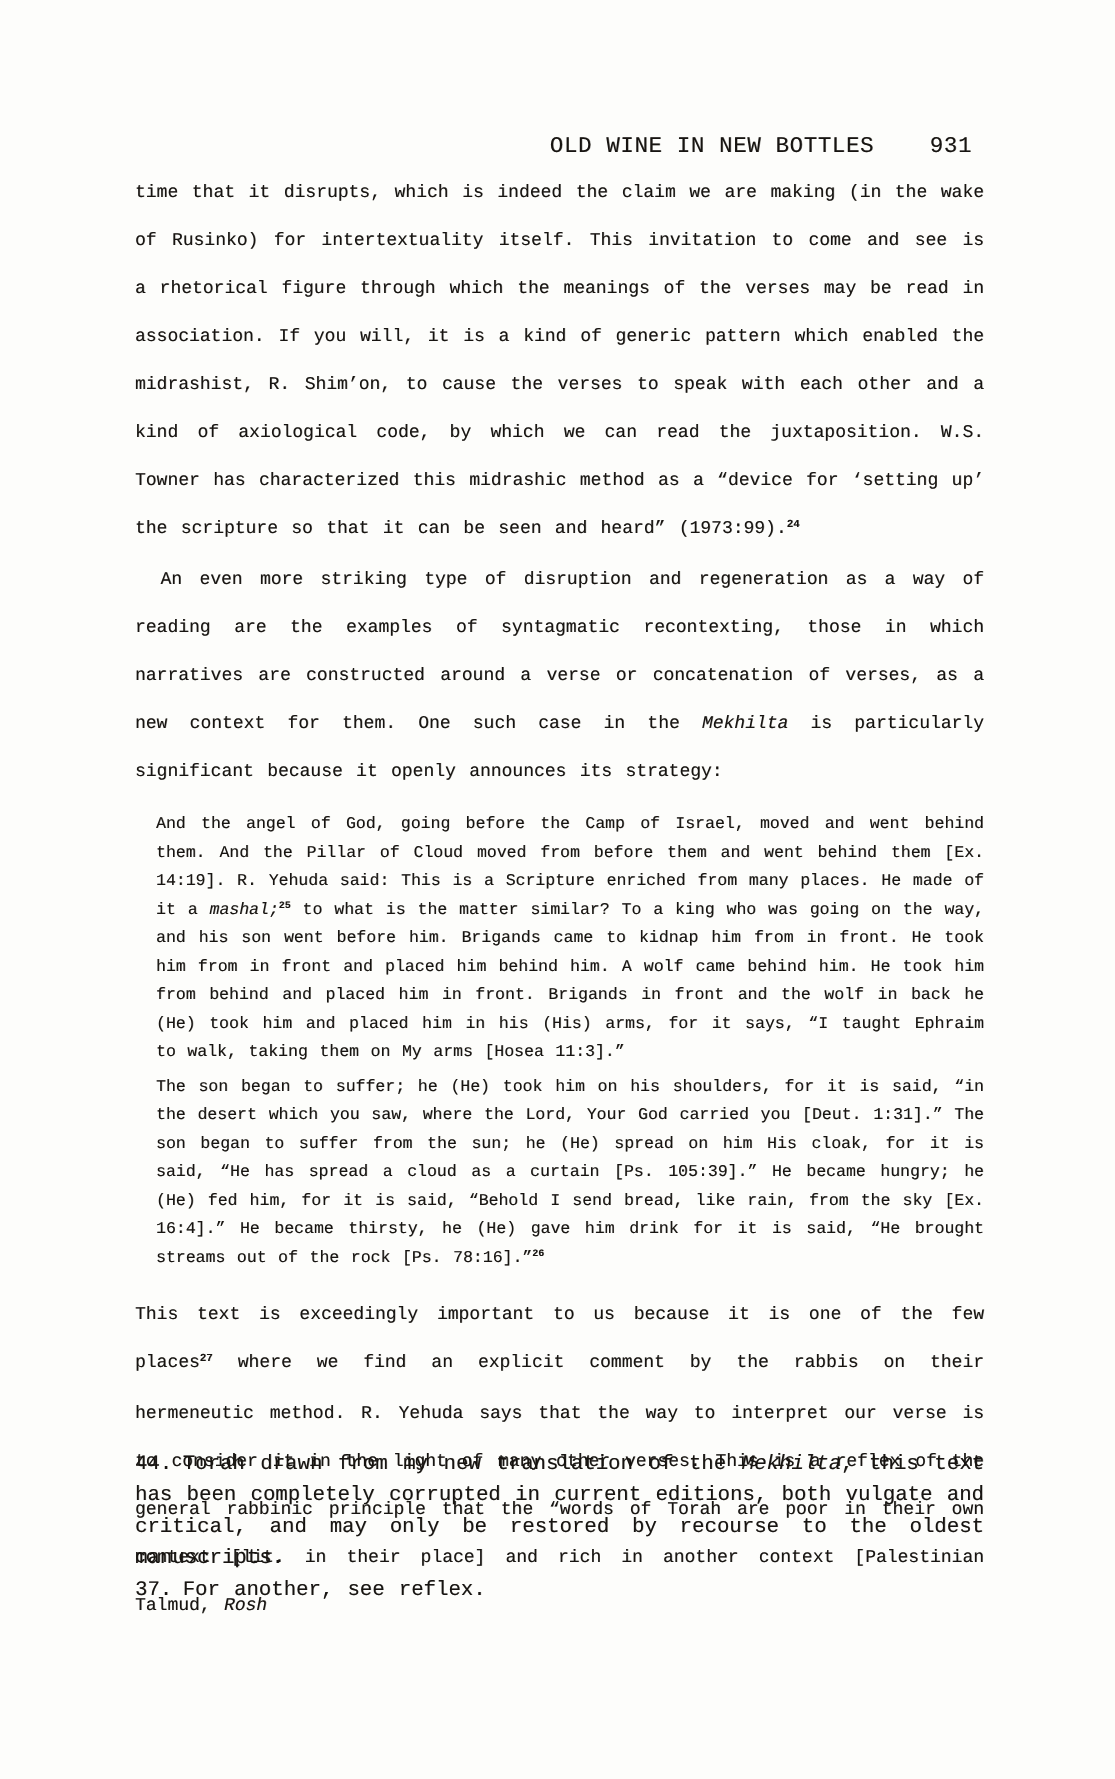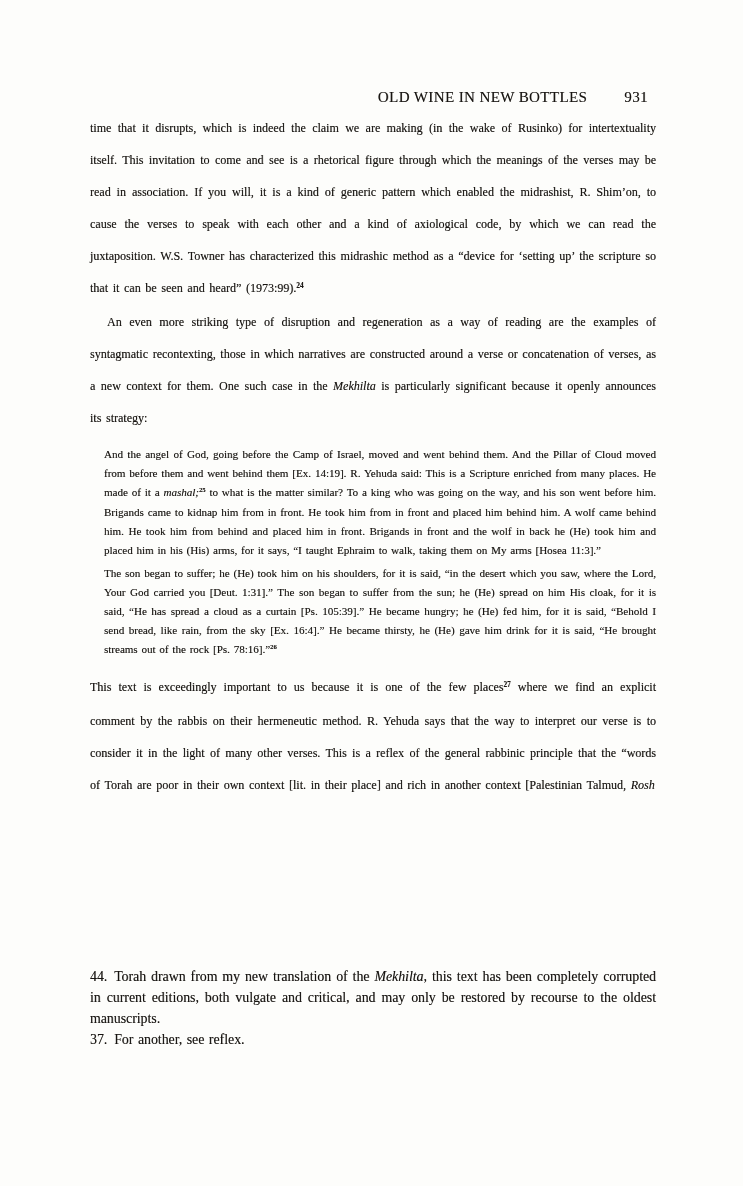--- a/index.html
+++ b/index.html
@@ -6,21 +6,21 @@
     margin: 0;
     padding: 0;
     background: #fdfdfb;
   }
   .page {
     position: relative;
     width: 743px;
     height: 1186px;
     background: #fdfdfb;
     overflow: hidden;
-    font-family: Liberation Serif, serif;
+    font-family: Liberation Mono, monospace;
     color: #171411;
     text-shadow: 0.3px 0.25px 0 rgba(20, 17, 12, 0.45);
   }
   .running-header {
     position: absolute;
     top: 89px;
     left: 90px;
     width: 558px;
     display: flex;
     justify-content: flex-end;

